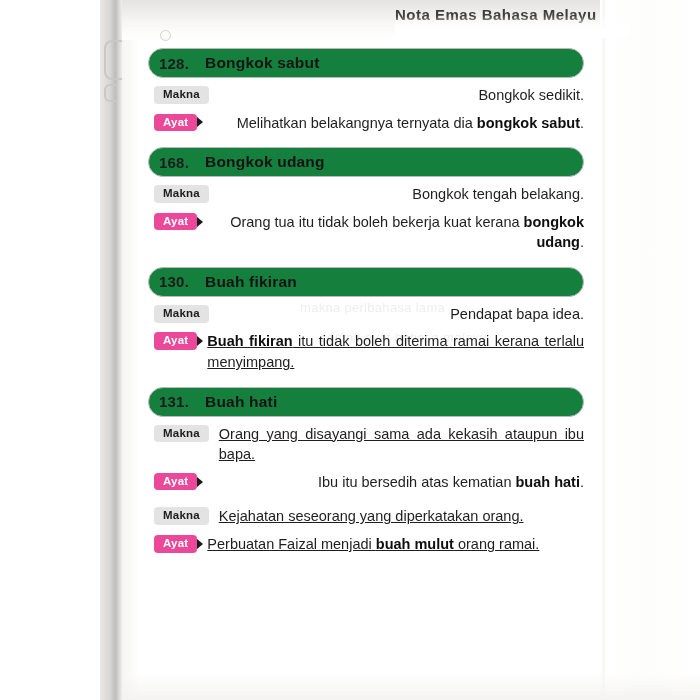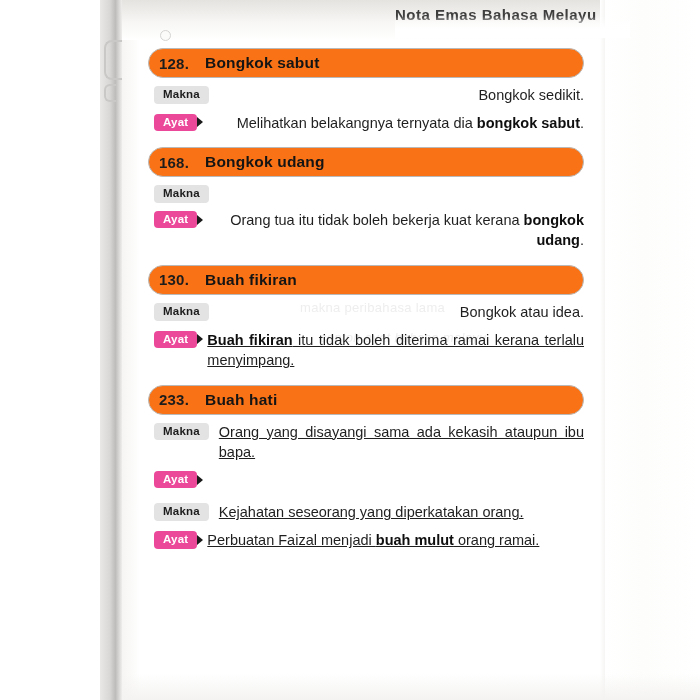--- a/index.html
+++ b/index.html
@@ -133,21 +133,21 @@
     margin-bottom: 14px;
   }
 
   .entry-head {
     display: flex;
     align-items: center;
     border: 1.6px solid #b9b9b9;
     border-radius: 16px;
     height: 30px;
     padding: 12px 10px;
-    background: #f97316;
+    background: #15803d;
     box-sizing: border-box;
   }
   .entry-num {
     font-size: 15px;
     font-weight: bold;
     color: #1c1c1c;
     width: 46px;
     letter-spacing: .2px;
   }
   .entry-title {
@@ -259,53 +259,55 @@
       </div>
     </div>
 
     <div class="entry">
       <div class="entry-head">
         <span class="entry-num">168.</span>
         <span class="entry-title">Bongkok udang</span>
       </div>
       <div class="row">
         <span class="tag tag-makna">Makna</span>
+        <span class="row-text">Bongkok tengah belakang.</span>
       </div>
       <div class="row">
         <span class="tag tag-ayat">Ayat</span>
         <span class="row-text">Orang tua itu tidak boleh bekerja kuat kerana <b>bongkok udang</b>.</span>
       </div>
     </div>
 
     <div class="entry">
       <div class="entry-head">
         <span class="entry-num">130.</span>
         <span class="entry-title">Buah fikiran</span>
       </div>
       <div class="row">
         <span class="tag tag-makna">Makna</span>
-        <span class="row-text">Bongkok atau idea.</span>
+        <span class="row-text">Pendapat bapa idea.</span>
       </div>
       <div class="row">
         <span class="tag tag-ayat">Ayat</span>
         <span class="row-text justify"><b>Buah fikiran</b> itu tidak boleh diterima ramai kerana terlalu menyimpang.</span>
       </div>
     </div>
 
     <div class="entry">
       <div class="entry-head">
-        <span class="entry-num">233.</span>
+        <span class="entry-num">131.</span>
         <span class="entry-title">Buah hati</span>
       </div>
       <div class="row">
         <span class="tag tag-makna">Makna</span>
         <span class="row-text justify">Orang yang disayangi sama ada kekasih ataupun ibu bapa.</span>
       </div>
       <div class="row">
         <span class="tag tag-ayat">Ayat</span>
+        <span class="row-text">Ibu itu bersedih atas kematian <b>buah hati</b>.</span>
       </div>
     </div>
 
     <div class="entry">
       <div class="row">
         <span class="tag tag-makna">Makna</span>
         <span class="row-text justify">Kejahatan seseorang yang diperkatakan orang.</span>
       </div>
       <div class="row">
         <span class="tag tag-ayat">Ayat</span>

